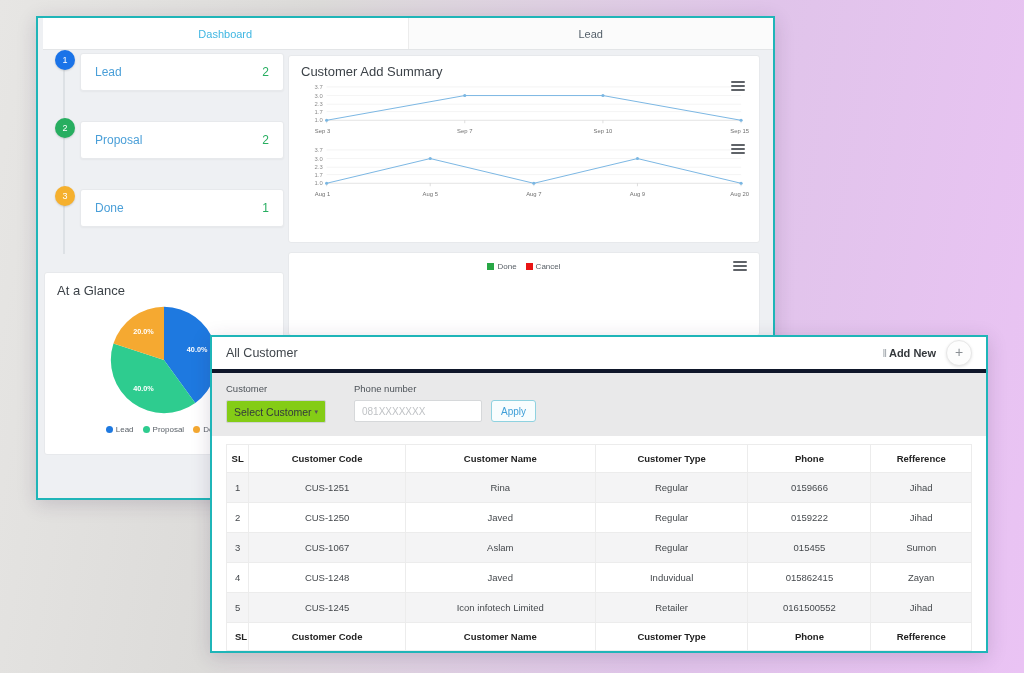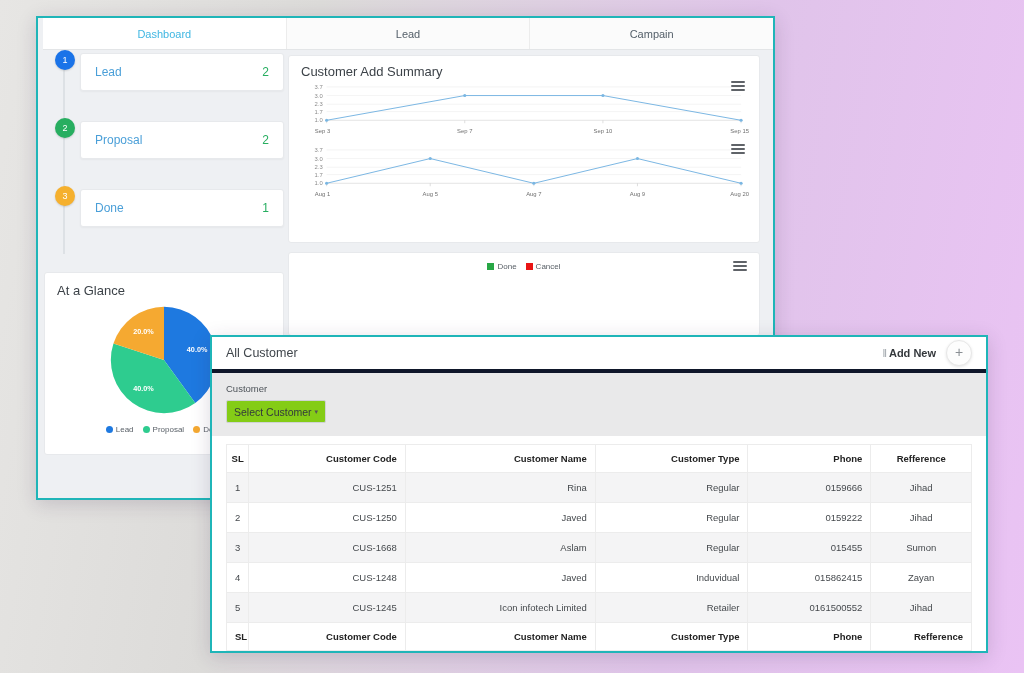--- a/index.html
+++ b/index.html
@@ -104,42 +104,41 @@
   }
   .phone-input::placeholder { color:#c0c3c6; }
   .apply-btn {
     height:22px; padding:0 9px; background:#f8fdfe; border:1px solid #8fd2e0; border-radius:3px;
     color:#3f9fd8; font-size:10px; cursor:pointer; font-family:inherit;
   }
   .table-wrap { padding:8px 14px 0; }
   table { width:100%; border-collapse:collapse; table-layout:fixed; }
   th, td {
     font-size:9.5px; border:1px solid #ececec; border-top:none;
-    padding:8px 8px; height:27px; text-align:right; color:#45494d;
+    padding:8px 8px; height:27px; text-align:center; color:#45494d;
     overflow:hidden; white-space:nowrap;
   }
   thead th { color:#222; border-top:1px solid #ececec; height:27px; }
   tbody td { height:30px; }
   tbody tr:nth-child(odd) { background:#f4f4f5; }
   tbody tr { cursor:pointer; }
   tfoot td { font-weight:bold; color:#222; }
   col.c0 { width:3%; }  col.c1 { width:21%; } col.c2 { width:25.5%; }
   col.c3 { width:20.5%; } col.c4 { width:16.5%; } col.c5 { width:13.5%; }
   .cell-c { text-align:center; padding:0 2px; }
 </style>
 </head>
 <body>
 
 <div class="canvas">
 
   <div class="window" id="win1">
     <div class="tab-bar">
         <div class="tab active">Dashboard</div>
         <div class="tab">Lead</div>
-        <div class="tab">Campain</div>
       </div>
     <div class="w1-body">
 
       <div class="left-col">
         <div class="pipeline">
           <div class="pipeline-line"></div>
         <div class="step-card">
               <div class="step-badge" style="background: rgb(26, 115, 232);">1</div>
               <span class="step-label">Lead</span>
               <span class="step-count">2</span>
@@ -290,20 +289,27 @@
     </div>
 
     <div class="filter-bar">
       <div>
         <div class="filter-label">Customer</div>
         <div class="select-box">
           <span class="select-value">Select Customer</span>
           <span class="select-caret">▾</span>
         </div>
       </div>
+      <div>
+        <div class="filter-label">Phone number</div>
+        <div class="phone-row">
+          <input class="phone-input" type="text" placeholder="081XXXXXXX" style="">
+          <button class="apply-btn">Apply</button>
+        </div>
+      </div>
     </div>
 
     <div class="table-wrap">
       <table>
         <colgroup>
           <col class="c0">
             <col class="c1">
             <col class="c2">
             <col class="c3">
             <col class="c4">
@@ -331,21 +337,21 @@
             <tr>
               <td class="cell-c">2</td>
               <td>CUS-1250</td>
               <td>Javed</td>
               <td>Regular</td>
               <td>0159222</td>
               <td class="cell-c">Jihad</td>
             </tr>
             <tr>
               <td class="cell-c">3</td>
-              <td>CUS-1668</td>
+              <td>CUS-1067</td>
               <td>Aslam</td>
               <td>Regular</td>
               <td>015455</td>
               <td class="cell-c">Sumon</td>
             </tr>
             <tr>
               <td class="cell-c">4</td>
               <td>CUS-1248</td>
               <td>Javed</td>
               <td>Induvidual</td>

